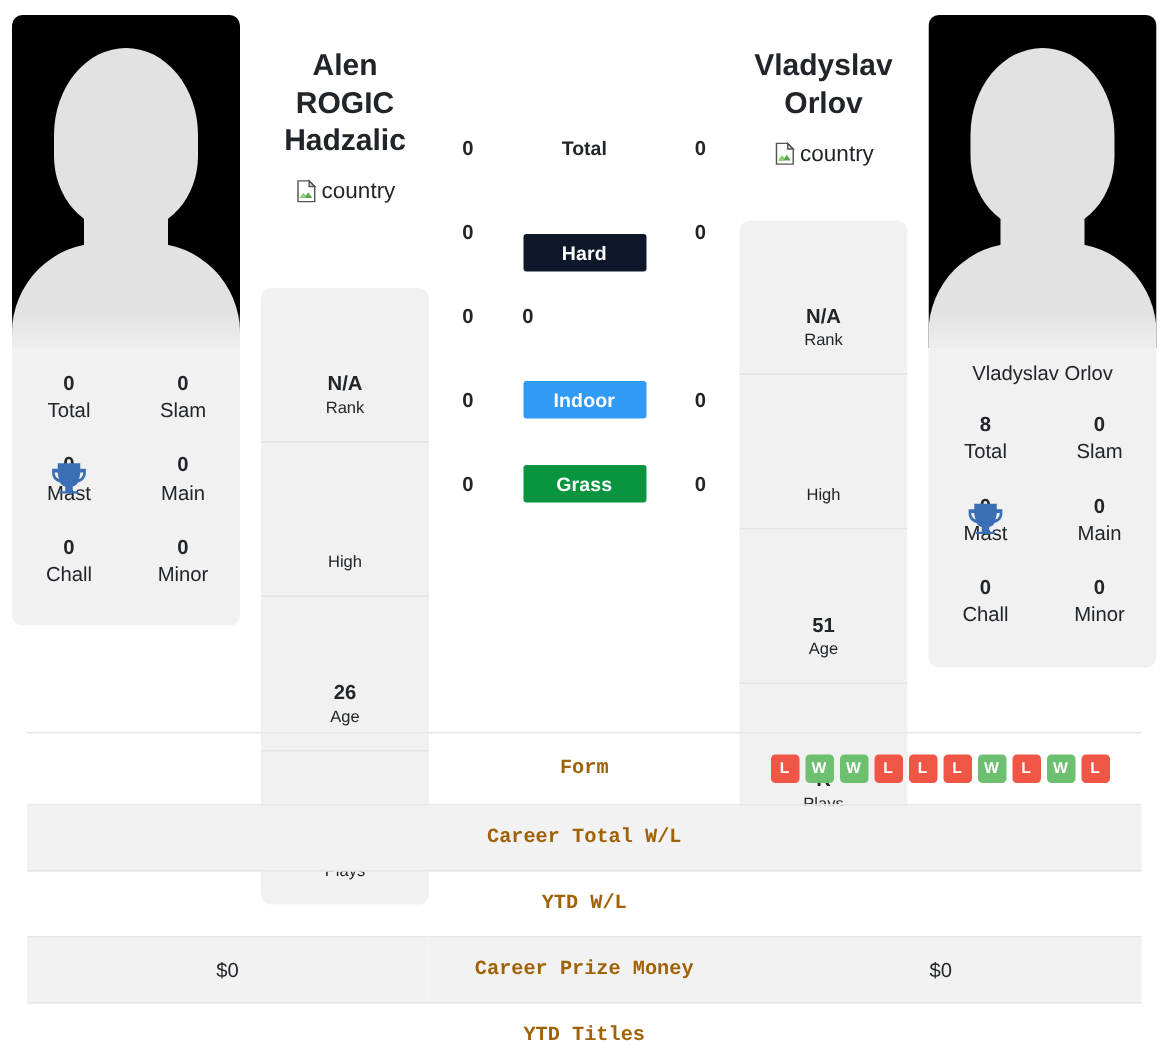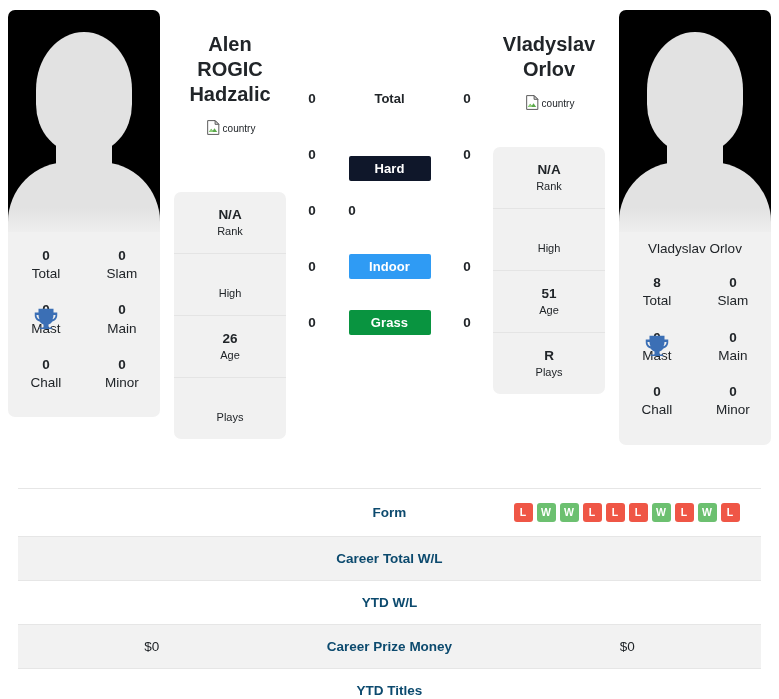--- a/index.html
+++ b/index.html
@@ -135,21 +135,21 @@
     font-size: 20px;
     font-weight: bold;
     line-height: 1.25;
     color: #212529;
     padding: 22px 0 0 0;
   }
   .pname.right { padding-top: 22px; }
   .country-line {
     text-align: center;
     margin-top: 12px;
-    font-size: 10px;
+    font-size: 15px;
     color: #212529;
     white-space: nowrap;
   }
   .broken-img {
     display: inline-block;
     vertical-align: -4px;
     width: 17px; height: 17px;
     margin-right: 1px;
   }
   .info-card {
@@ -165,20 +165,21 @@
     padding: 14px 4px 14px 4px;
     border-bottom: 1px solid #e4e4e4;
   }
   .info-row:last-child { border-bottom: none; }
   .info-val {
     font-size: 13.5px;
     font-weight: bold;
     line-height: 1.35;
     color: #212529;
     min-height: 18px;
+    margin-top: 41px;
   }
   .info-lbl {
     font-size: 11px;
     line-height: 1.35;
     color: #212529;
   }
 
   
   .center-col {
     flex: 1 1 auto;
@@ -235,21 +236,21 @@
   .stats-table tr { border-top: 1px solid #e6e6e6; }
   .stats-table tr.shaded td { background: #f2f2f2; }
   .stats-table td {
     padding: 14px 8px;
     font-size: 13.5px;
     text-align: center;
     vertical-align: middle;
     height: 41px;
   }
   .col-side { width: 36%; color: #212529; }
-  .col-mid  { width: 28%; font-weight: bold; color: #0c4a6e; }
+  .col-mid  { width: 28%; font-weight: bold; color: #a16207; font-family: Liberation Mono, monospace; }
 
   .form-badges {
     display: flex;
     justify-content: flex-start;
     align-items: center;
     gap: 4px;
     padding-left: 12px;
   }
   .form-badge {
     width: 19px; height: 19px;

